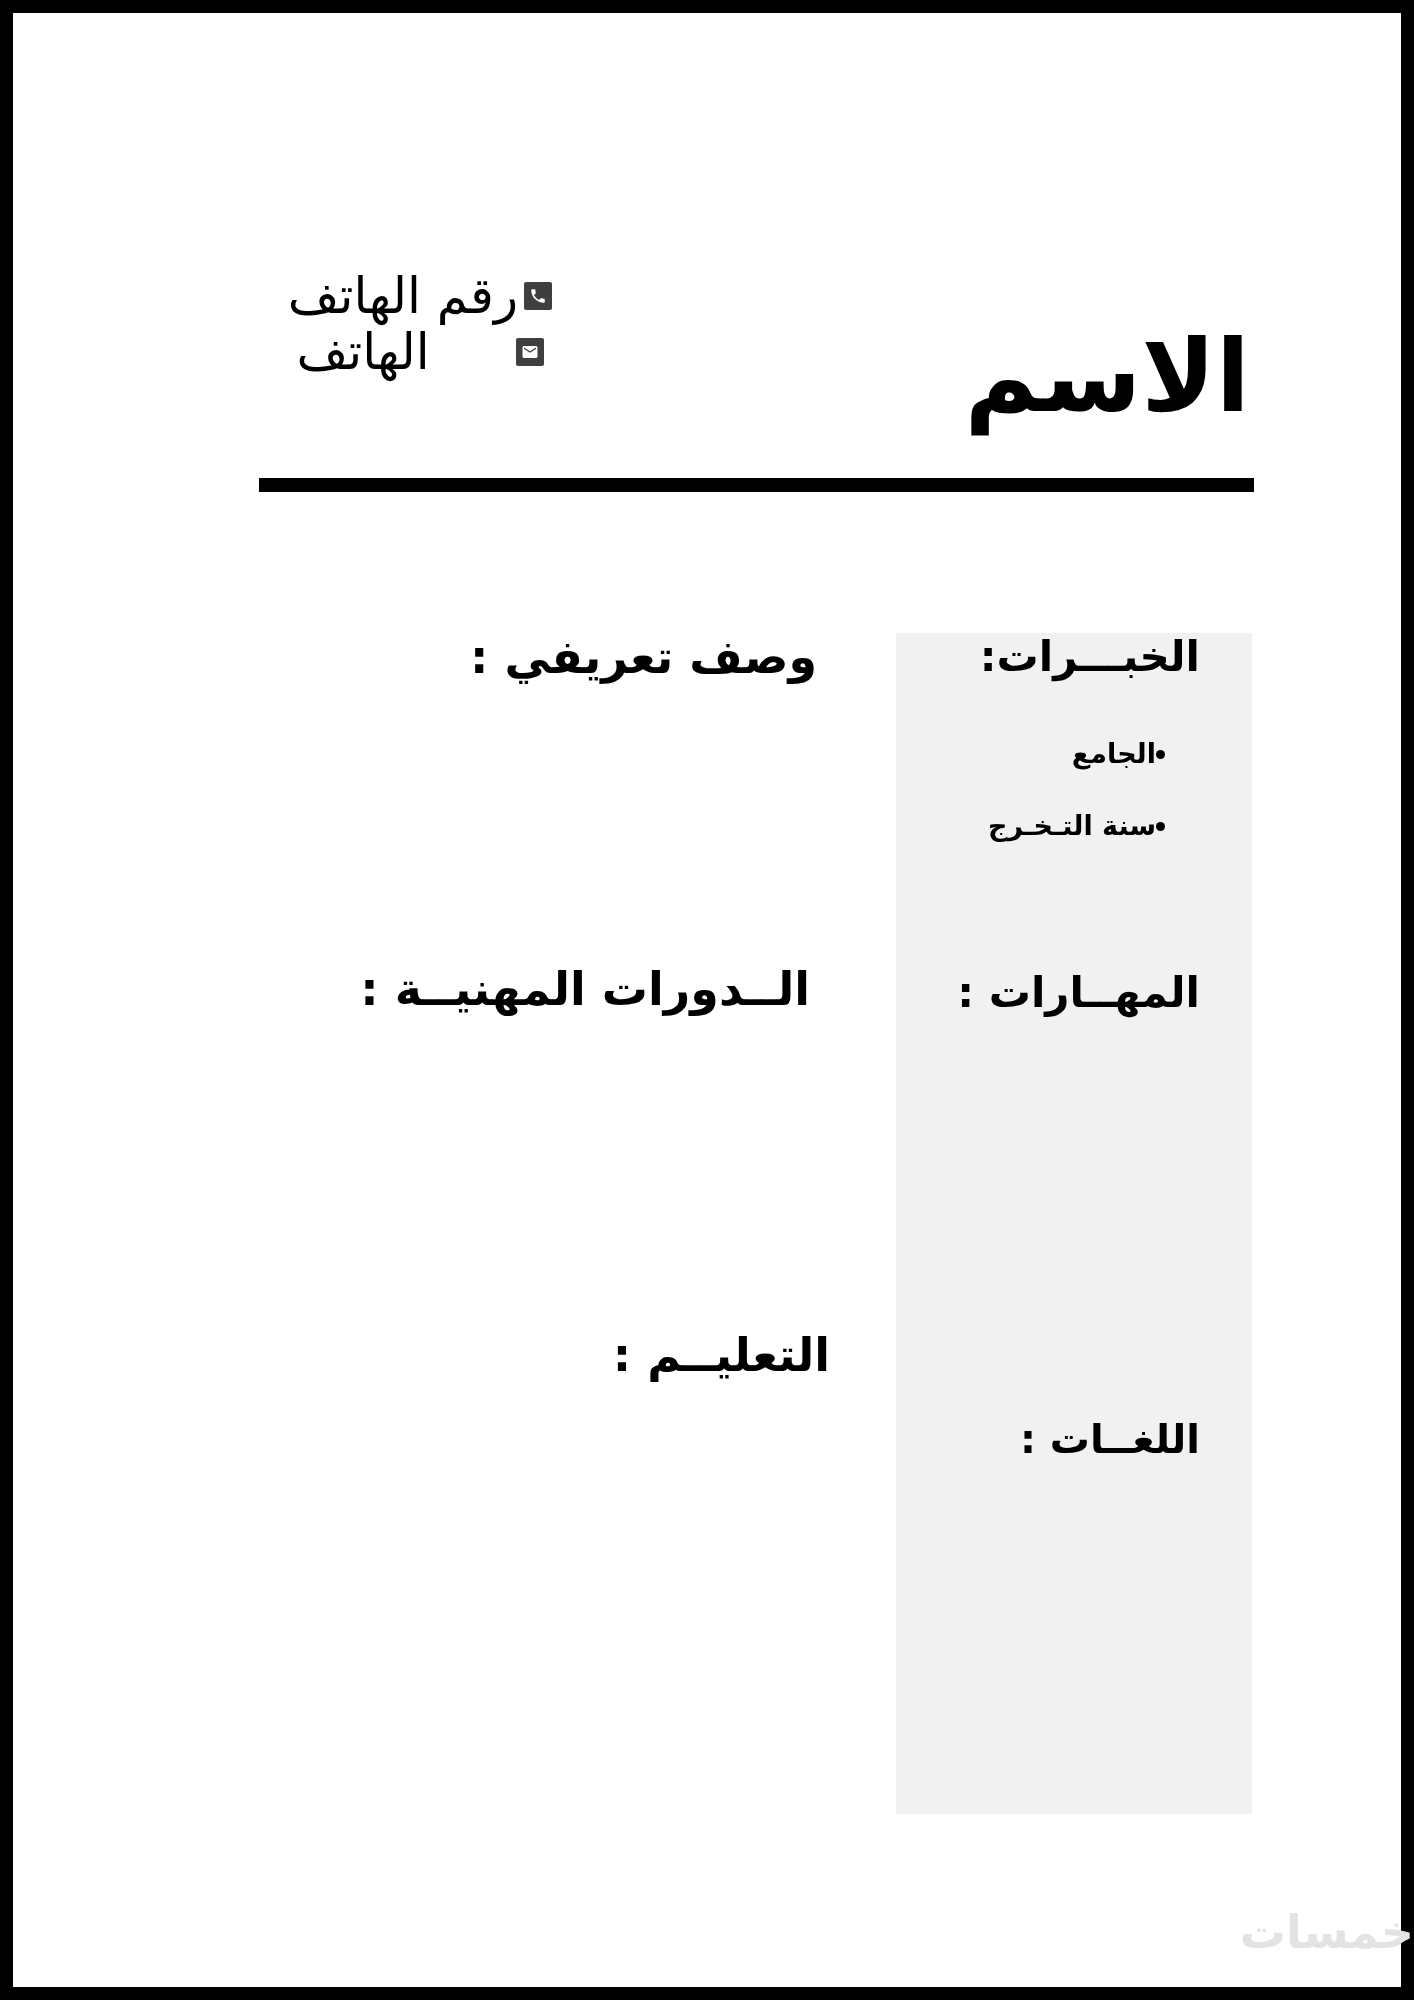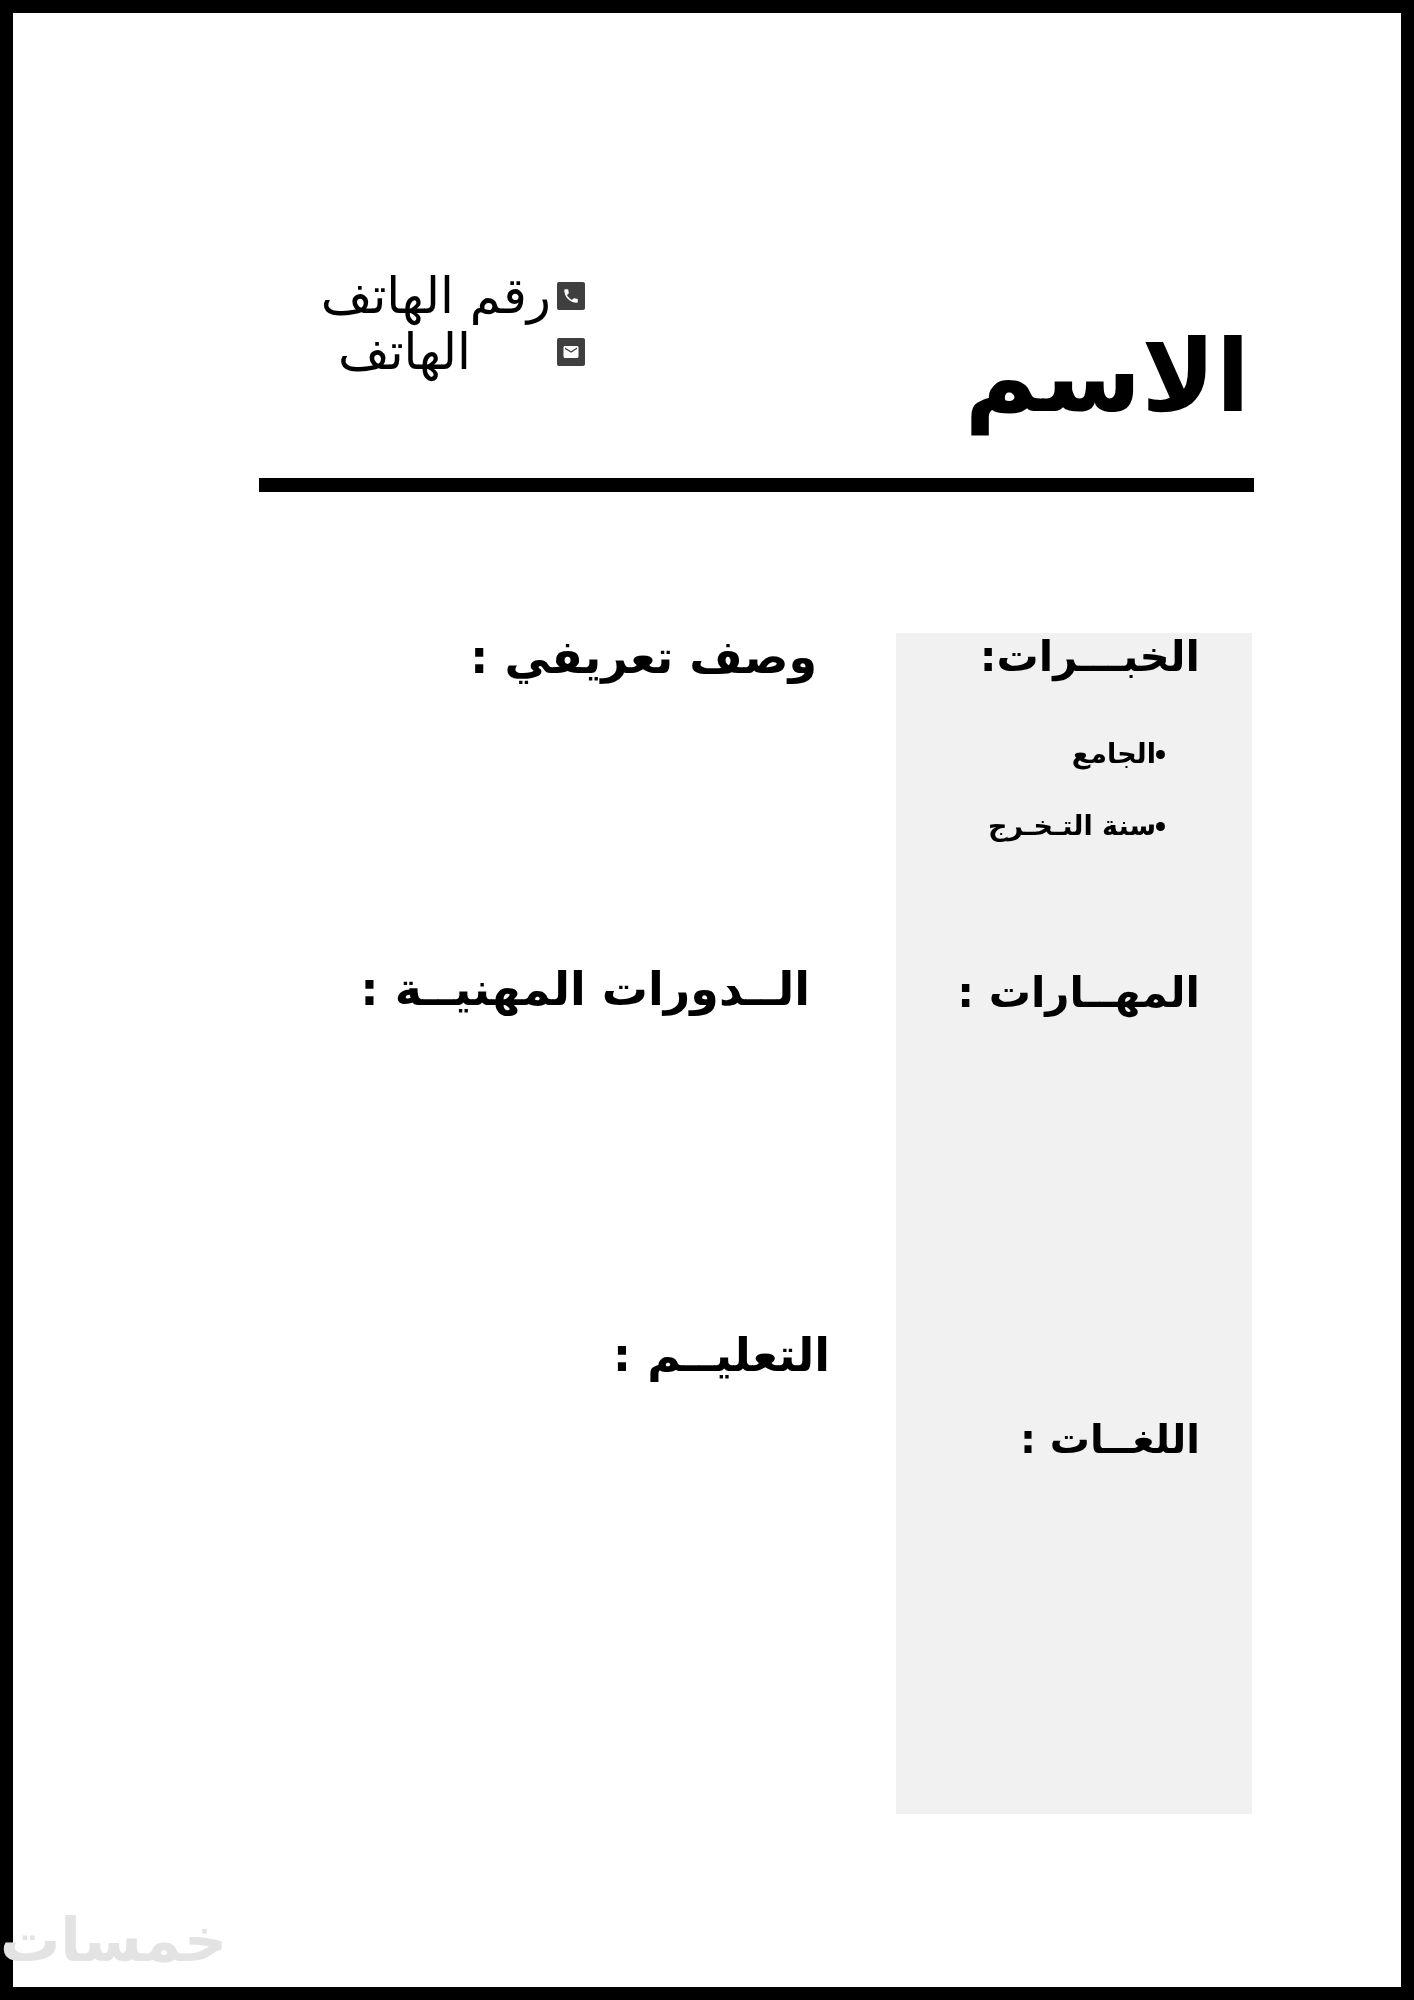--- a/index.html
+++ b/index.html
@@ -35,21 +35,21 @@
     white-space: nowrap;
   }
   .contact-block {
     position: absolute;
     top: 268px;
     left: 255px;
     width: 330px;
   }
   .contact-row {
     display: flex;
-    justify-content: flex-end;
+    justify-content: center;
     align-items: center;
     height: 56px;
   }
   .contact-label {
     font-size: 50px;
     line-height: 1;
     direction: rtl;
     white-space: nowrap;
   }
   .icon-box {
@@ -132,22 +132,22 @@
   .summary-title { top: 630px;  right: 597px; }
   .exp-title     { top: 962px;  right: 604px; }
   .courses-title { top: 1328px; right: 584px; }
 
   
   .watermark {
     position: absolute;
     left: 0;
     right: 0;
     top: 1905px;
-    text-align: left;
-    font-size: 60px;
+    text-align: right;
+    font-size: 46px;
     font-weight: bold;
     color: #e3e3e3;
     direction: rtl;
   }
 </style>
 </head>
 <body>
 
 <div class="page-border"></div>
 

